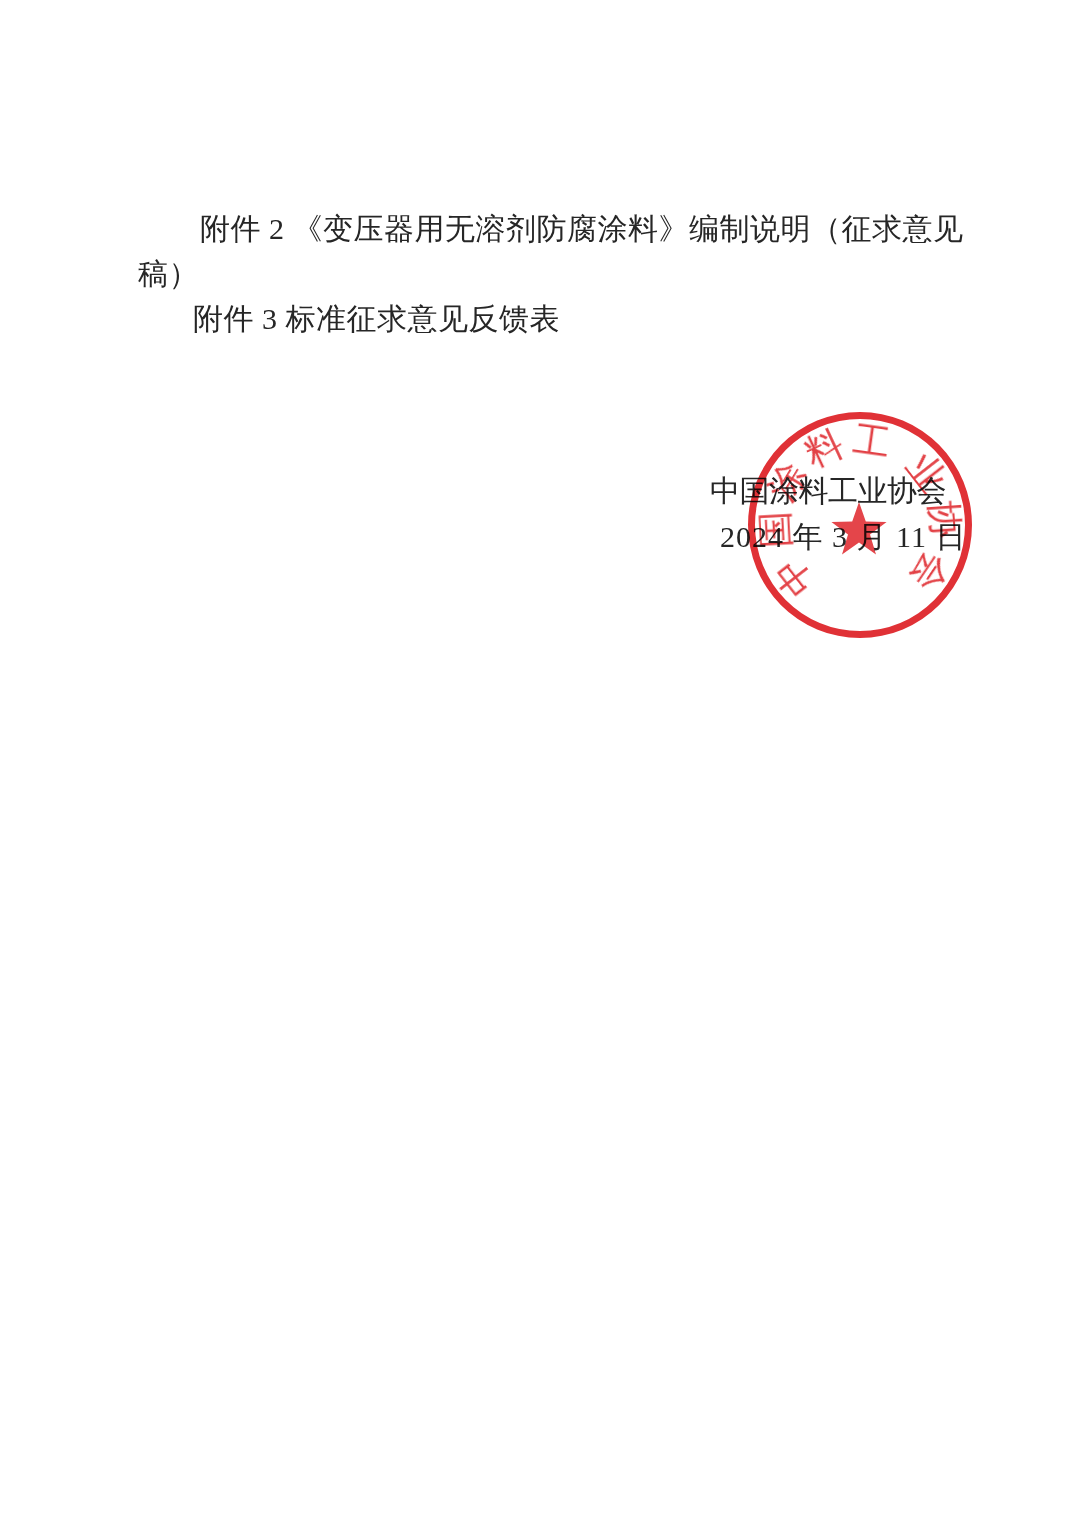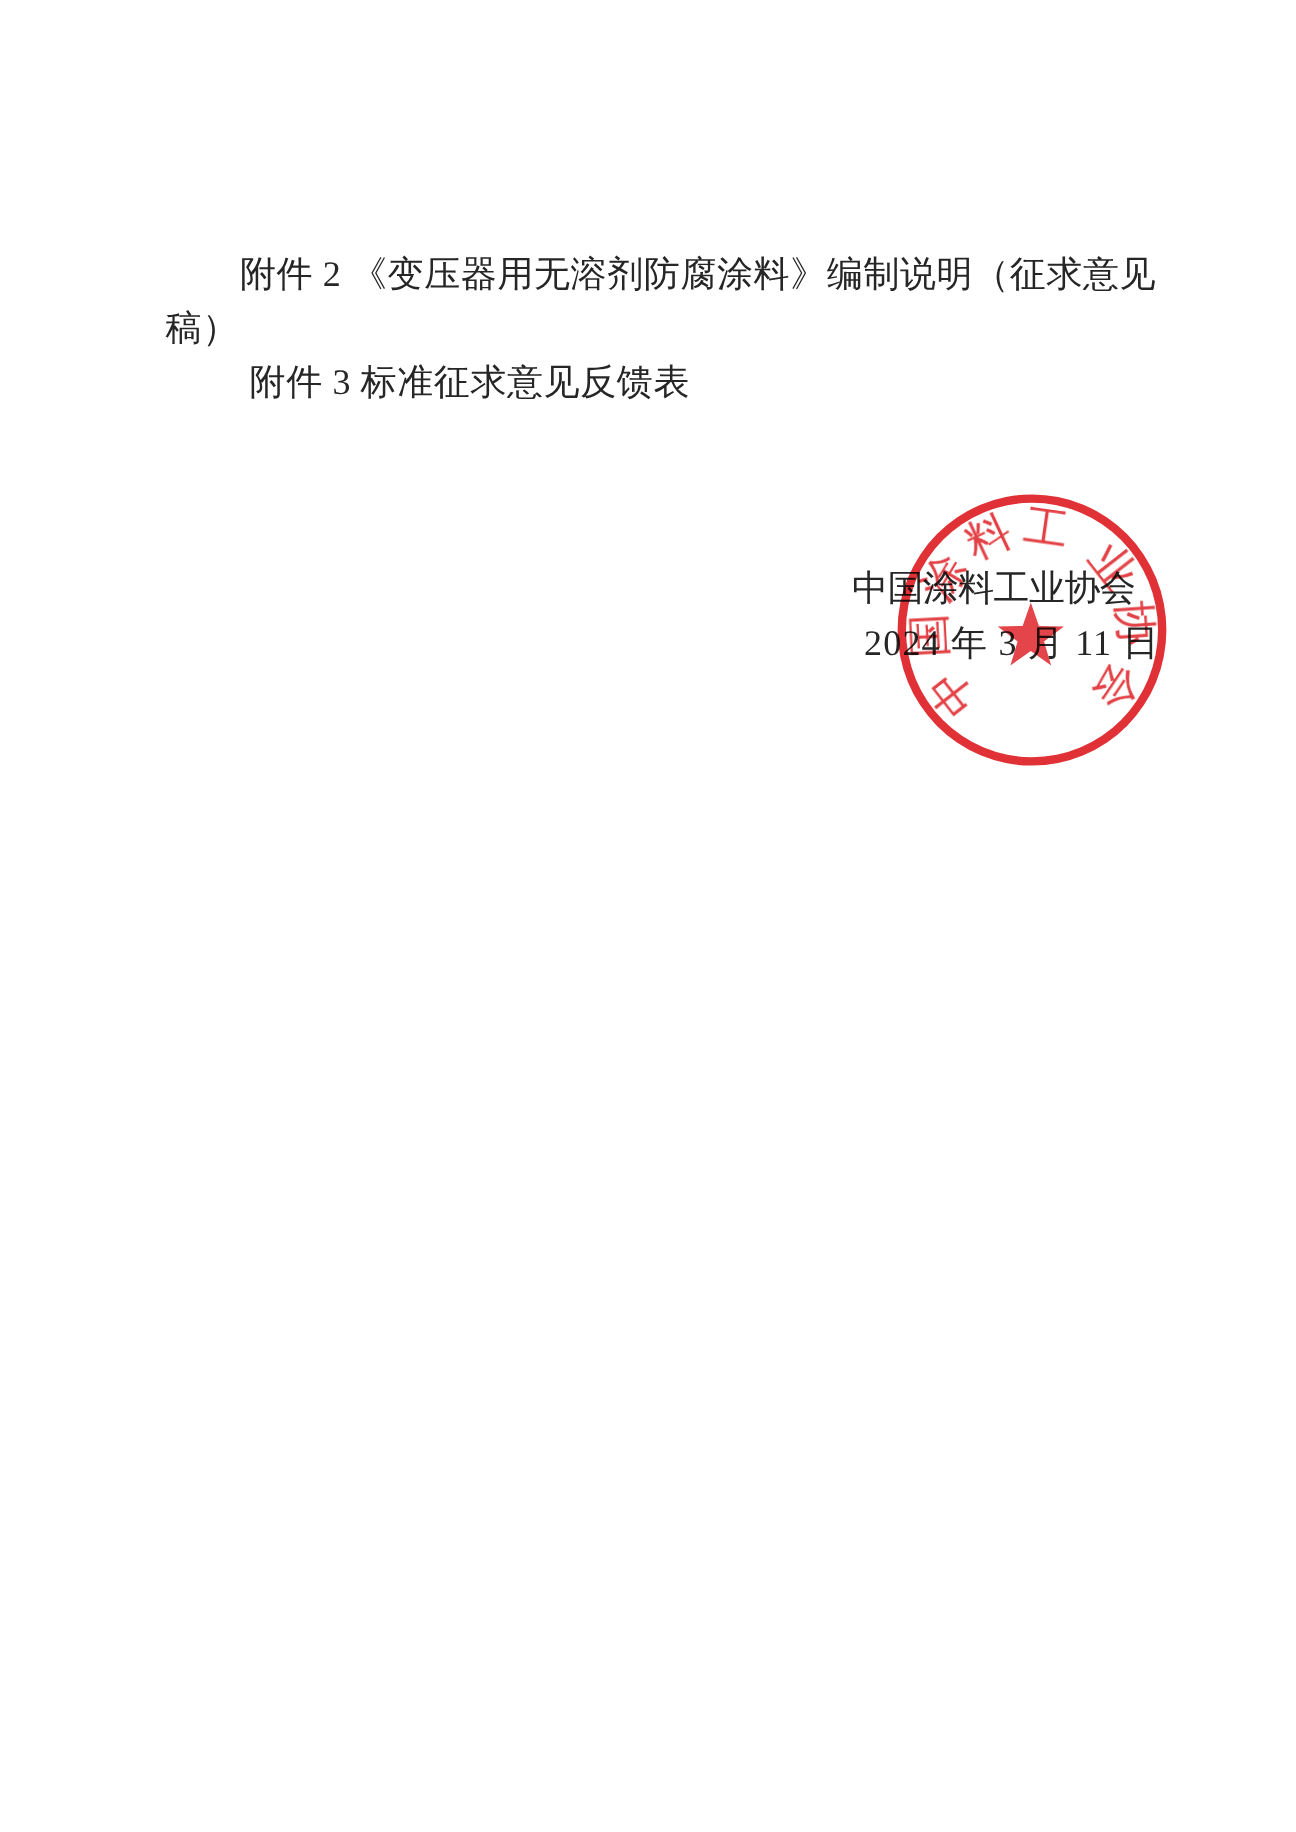--- a/index.html
+++ b/index.html
@@ -19,21 +19,21 @@
   }
   .doc-line {
     position: absolute;
     font-size: 30px;
     line-height: 46px;
     white-space: nowrap;
     letter-spacing: 0.5px;
   }
   .att-line-1 { left: 200px; top: 206px; }
   .att-line-2 { left: 138px; top: 251px; }
-  .att-line-3 { left: 208px; top: 296px; }
+  .att-line-3 { left: 193px; top: 296px; }
 
   .sig-line {
     position: absolute;
     font-size: 30px;
     line-height: 34px;
     white-space: nowrap;
     text-align: center;
   }
   .sig-org  { left: 710px; top: 474px; letter-spacing: -0.5px; }
   .sig-date { left: 720px; top: 520px; letter-spacing: 1px; }

